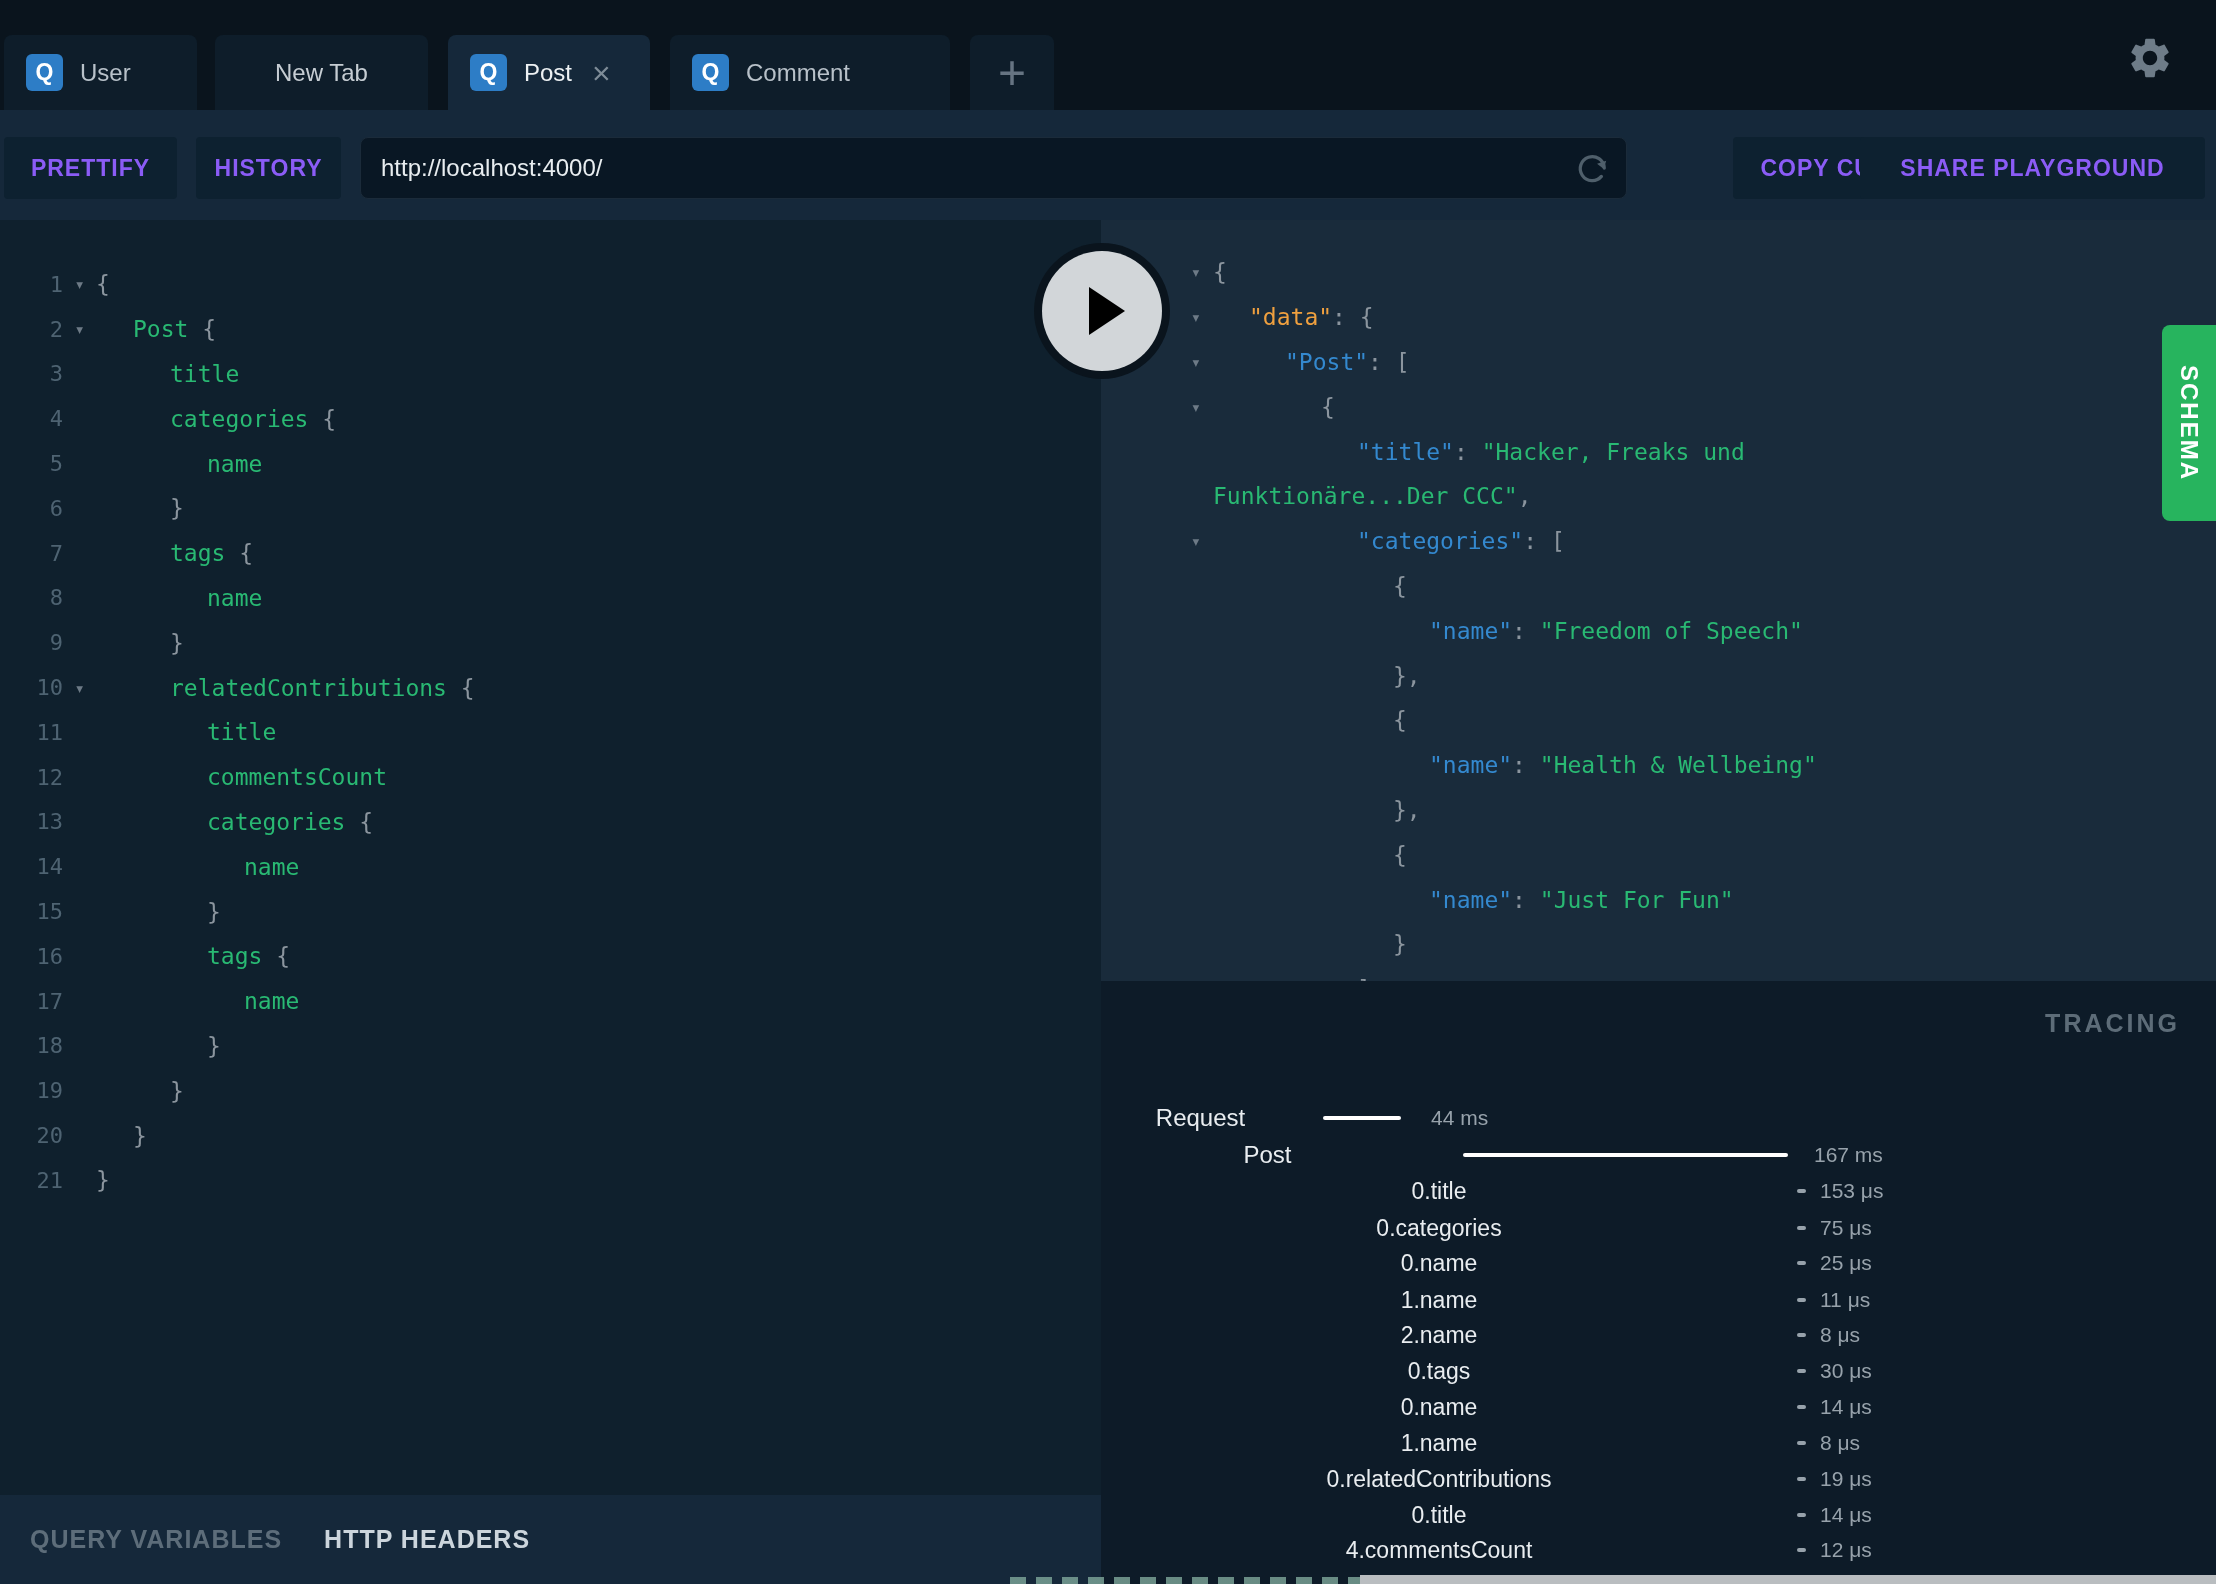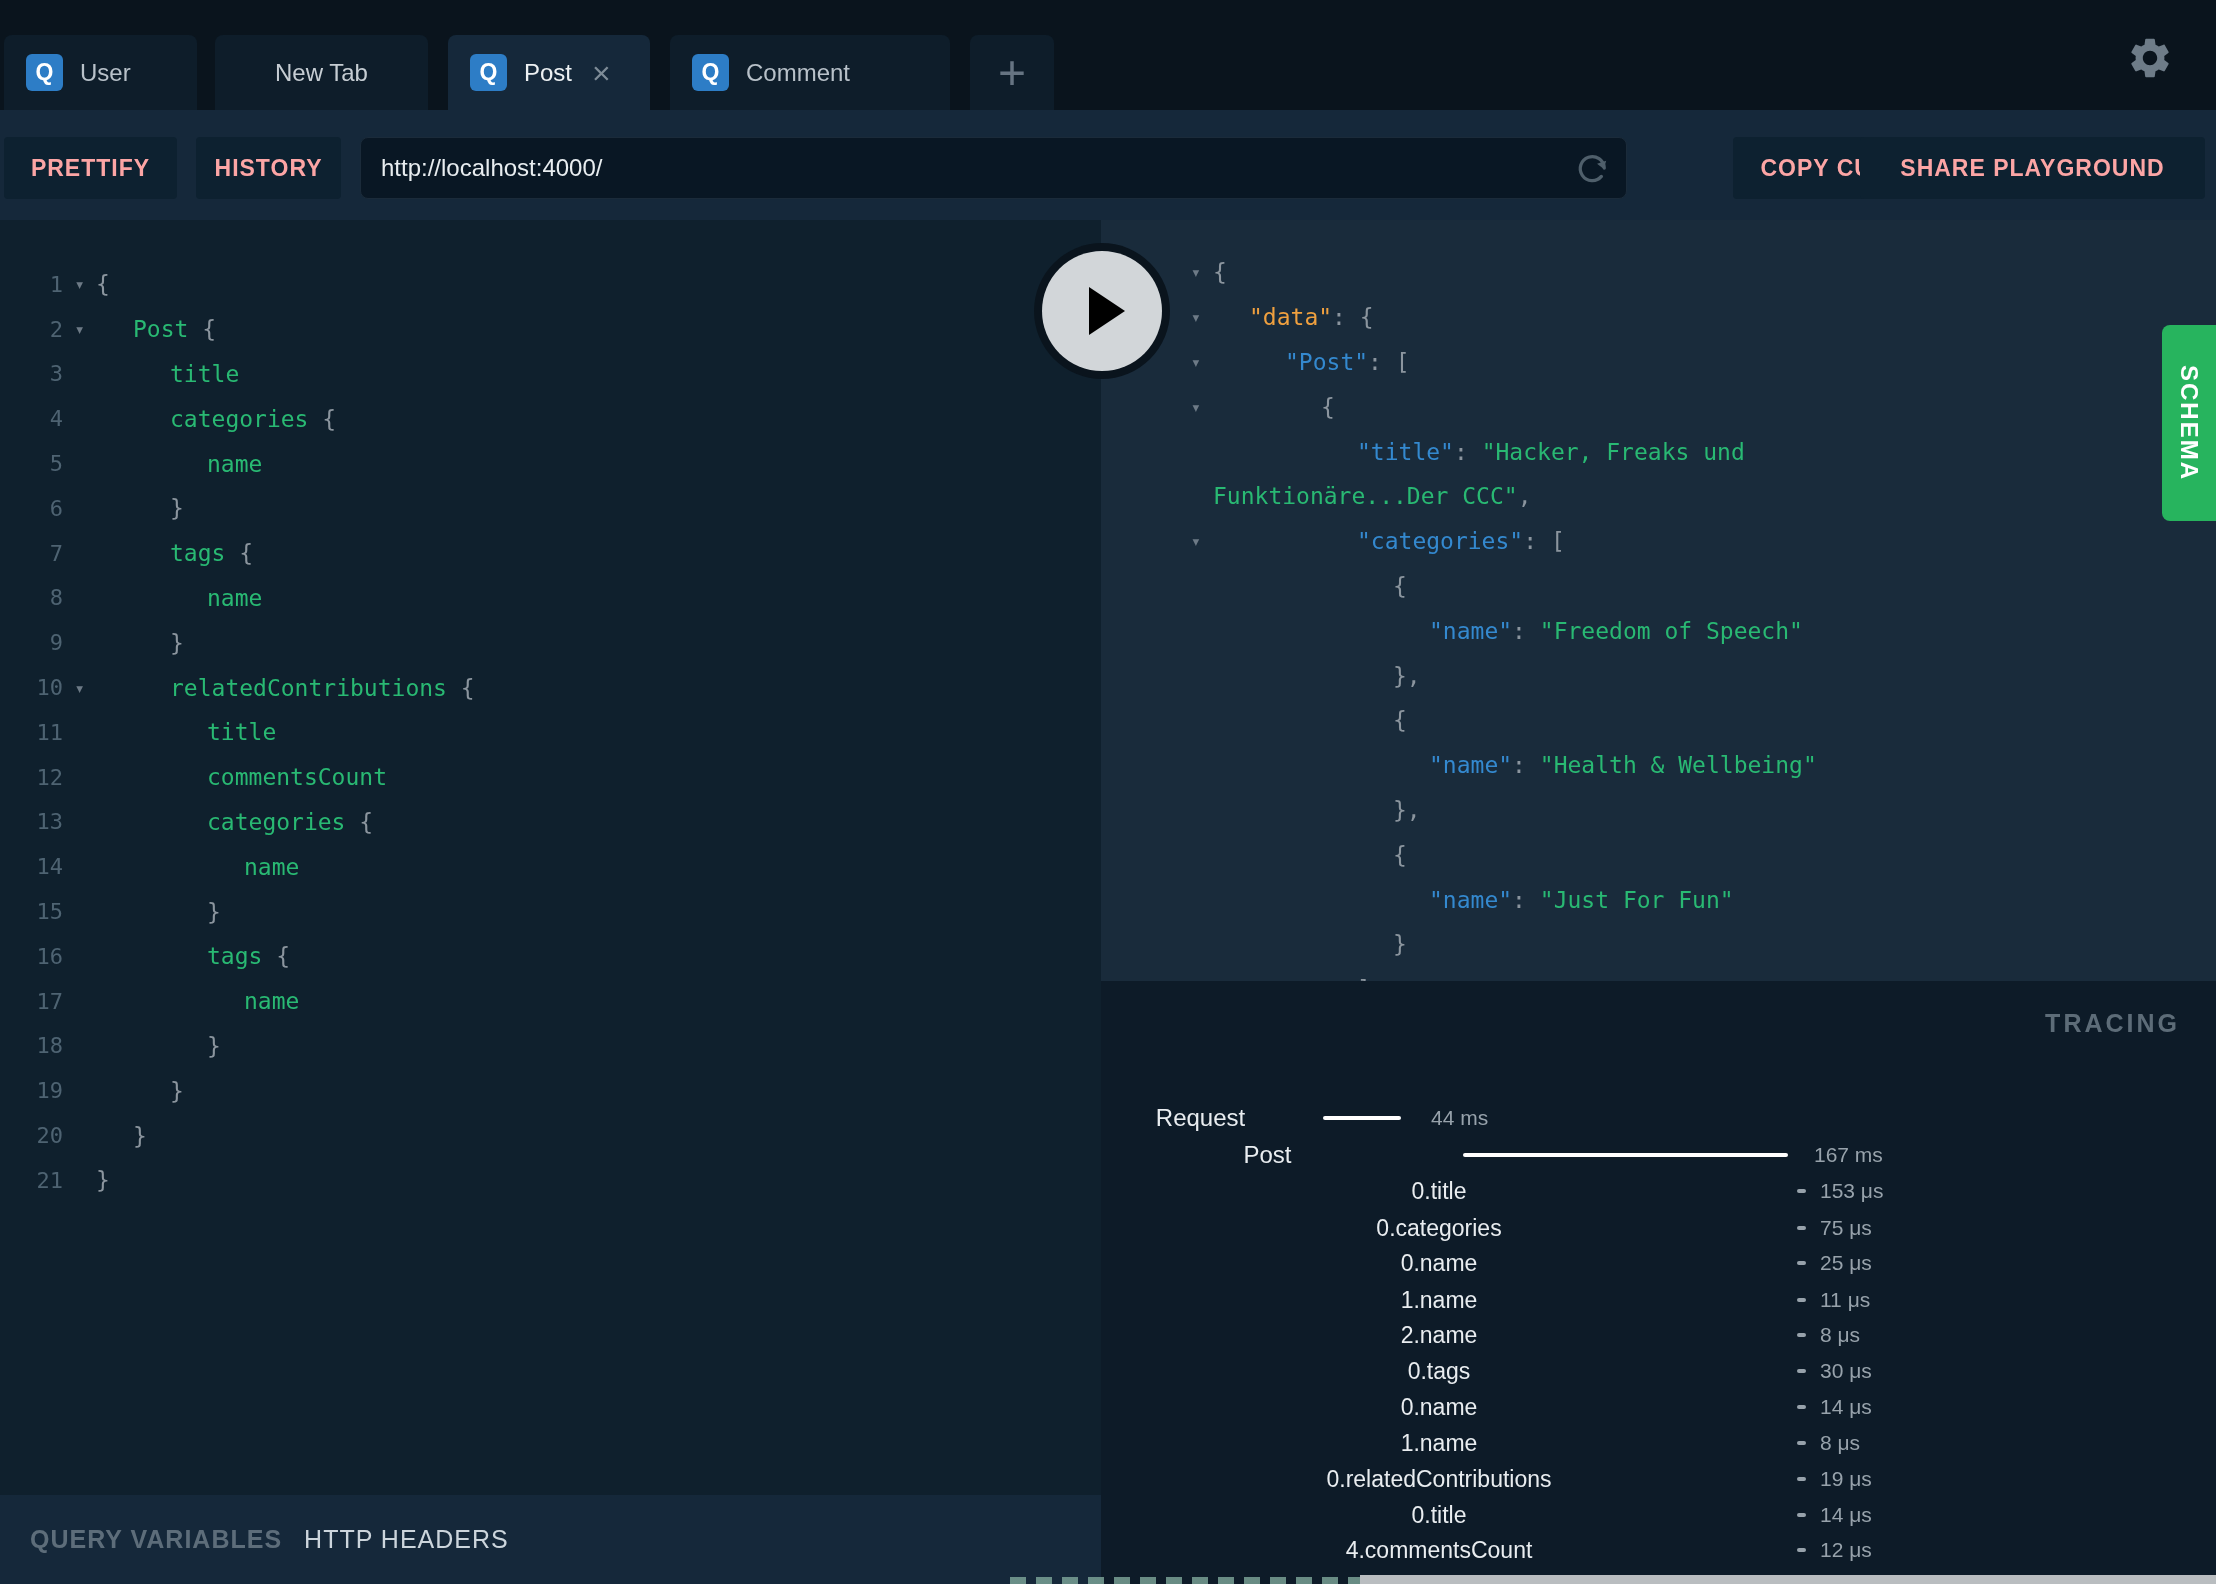--- a/index.html
+++ b/index.html
@@ -18,21 +18,21 @@
   .tab-new .tablabel{margin-left:0;color:#c6cdd3;}
   .closex{margin-left:20px;color:#7e8c97;font-size:32px;line-height:1;}
   .addtab{position:absolute;top:35px;left:970px;width:84px;height:75px;background:#0e1d2a;
           border-radius:8px 8px 0 0;display:flex;align-items:center;justify-content:center;
           color:#667482;font-size:48px;font-weight:300;cursor:pointer;}
   .gear{position:absolute;left:2126px;top:34px;width:48px;height:48px;cursor:pointer;}
 
   
   .strip{position:absolute;left:0;top:110px;width:2216px;height:110px;background:#15283a;}
   .btn{position:absolute;top:27px;height:62px;background:#0d2130;border-radius:4px;
-       color:#fca5a5;font-size:23px;font-weight:bold;letter-spacing:1px;
+       color:#8b5cf6;font-size:23px;font-weight:bold;letter-spacing:1px;
        display:flex;align-items:center;justify-content:center;cursor:pointer;}
   .urlbar{position:absolute;top:27px;left:360px;width:1267px;height:62px;background:#091724;
           border:1px solid #1b2b3a;border-radius:8px;box-sizing:border-box;color:#e8edf0;
           font-size:24px;padding:0 70px 0 20px;outline:none;font-family:"Liberation Sans",sans-serif;}
   .reload{position:absolute;top:40px;left:1575px;width:36px;height:36px;cursor:pointer;}
 
   
   .editor{position:absolute;left:0;top:220px;width:1101px;height:1275px;background:#0f202d;overflow:hidden;}
   .cl{display:flex;align-items:center;height:44.8px;font-family:"DejaVu Sans Mono",monospace;font-size:23px;}
   .ln{width:63px;text-align:right;color:#4e6372;font-size:22px;flex:none;}
@@ -78,21 +78,21 @@
   .tdash{position:absolute;left:696px;top:16px;width:9px;height:4px;background:#97a2ab;border-radius:2px;}
   .tval{position:absolute;top:0;color:#97a2ab;font-size:21px;}
   .trow .tval{left:719px;}
   .trow.req .tval{left:330px;}
   .trow.post .tval{left:713px;}
 
   
   .footer{position:absolute;left:0;top:1495px;width:1101px;height:89px;background:#15283a;
           display:flex;align-items:center;}
   .qv{margin-left:30px;color:#5d6d7a;font-weight:bold;font-size:25px;letter-spacing:1px;cursor:pointer;}
-  .hh{margin-left:22px;color:#ccd5dc;font-weight:normal;font-size:25px;letter-spacing:1px;cursor:pointer;text-align:right;}
+  .hh{margin-left:42px;color:#ccd5dc;font-weight:bold;font-size:25px;letter-spacing:1px;cursor:pointer;text-align:right;}
 
   
   .hscroll{position:absolute;left:1360px;top:1575px;width:856px;height:9px;background:#b9bdc0;z-index:8;}
   .sliver{position:absolute;left:1010px;top:1577px;width:360px;height:7px;z-index:8;opacity:.8;
           background:repeating-linear-gradient(90deg,#7fa89b 0 16px,transparent 16px 26px);}
 </style>
 </head>
 <body>
 
 <div class="app">

